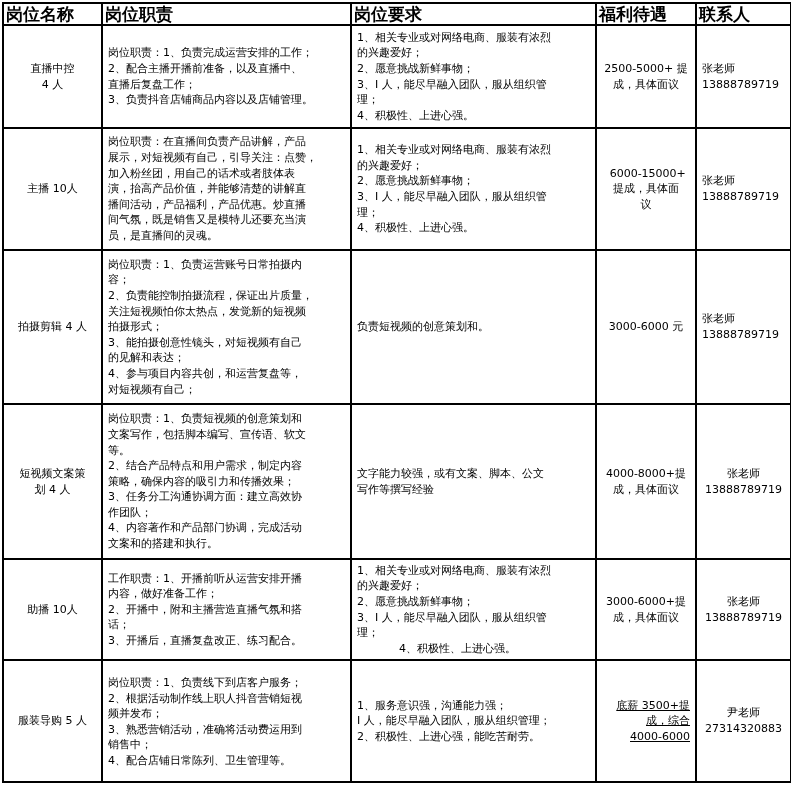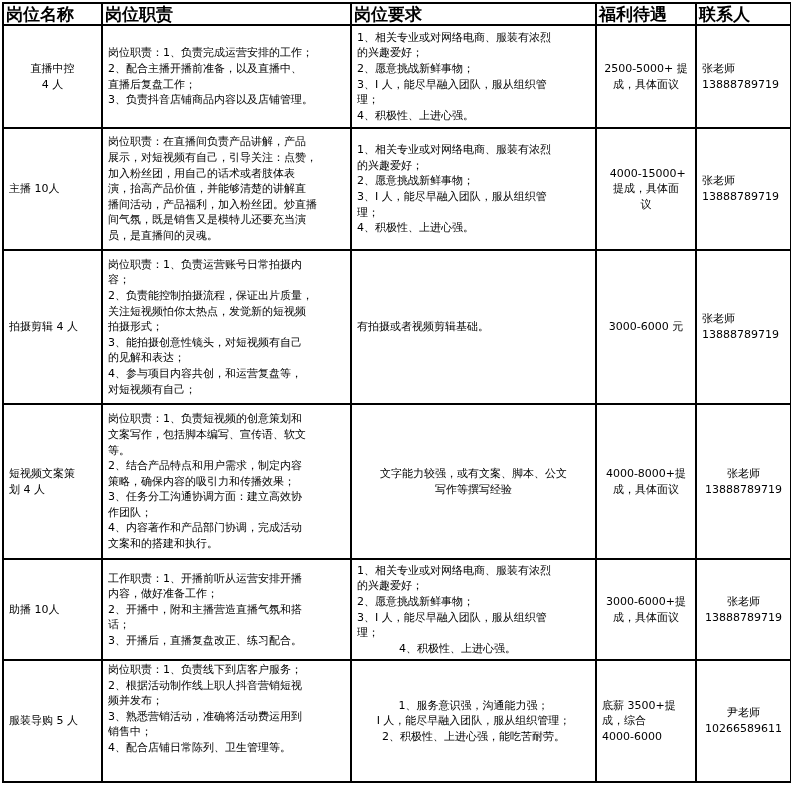--- a/index.html
+++ b/index.html
@@ -21,26 +21,26 @@
   table.jobs th {
     font-family: "DejaVu Serif", "Liberation Serif", serif;
     font-weight:bold;
     font-size:17px;
     line-height:20px;
     text-align:left;
     height:19px;
     padding:0 2px;
   }
   .c-name { text-align:center; }
-  .c-name.left { text-align:left; }
+  .c-name.left { text-align:center; }
   .c-salary { text-align:center; }
-  .c-salary.center { text-align:left; }
+  .c-salary.center { text-align:right;text-decoration:underline; }
   .c-contact { text-align:left; padding-left:10px;margin-left:28px; }
   .c-contact.center { text-align:center; padding-left:5px; }
-  .c-req.center { text-align:center; }
+  .c-req.center { }
   .line { display:block; }
   .indent { padding-left:42px; }
 </style>
 </head>
 <body>
 
 <table class="jobs">
   <colgroup>
     <col style="width:99px">
     <col style="width:249px">
@@ -90,34 +90,34 @@
 
     <tr style="height:122px">
       <td class="c-name left">
         <span class="line">主播 10人</span>
       </td>
       <td>
         <span class="line">岗位职责：在直播间负责产品讲解，产品</span>
         <span class="line">展示，对短视频有自己，引导关注：点赞，</span>
         <span class="line">加入粉丝团，用自己的话术或者肢体表</span>
         <span class="line">演，抬高产品价值，并能够清楚的讲解直</span>
-        <span class="line">播间活动，产品福利，加入粉丝团。炒直播</span>
+        <span class="line">播间活动，产品福利，产品优惠。炒直播</span>
         <span class="line">间气氛，既是销售又是模特儿还要充当演</span>
         <span class="line">员，是直播间的灵魂。</span>
       </td>
       <td>
         <span class="line">1、相关专业或对网络电商、服装有浓烈</span>
         <span class="line">的兴趣爱好；</span>
         <span class="line">2、愿意挑战新鲜事物；</span>
         <span class="line">3、I 人，能尽早融入团队，服从组织管</span>
         <span class="line">理；</span>
         <span class="line">4、积极性、上进心强。</span>
       </td>
       <td class="c-salary">
-        <span class="line" style="white-space:pre"> 4000-15000+</span>
+        <span class="line" style="white-space:pre"> 6000-15000+</span>
         <span class="line">提成，具体面</span>
         <span class="line">议</span>
       </td>
       <td class="c-contact">
         <span class="line">张老师</span>
         <span class="line">13888789719</span>
       </td>
     </tr>
 
     <tr style="height:154px">
@@ -129,21 +129,21 @@
         <span class="line">容；</span>
         <span class="line">2、负责能控制拍摄流程，保证出片质量，</span>
         <span class="line">关注短视频怕你太热点，发觉新的短视频</span>
         <span class="line">拍摄形式；</span>
         <span class="line">3、能拍摄创意性镜头，对短视频有自己</span>
         <span class="line">的见解和表达；</span>
         <span class="line">4、参与项目内容共创，和运营复盘等，</span>
         <span class="line">对短视频有自己；</span>
       </td>
       <td>
-        <span class="line">有拍摄或者视频剪辑基础。</span>
+        <span class="line">负责短视频的创意策划和。</span>
       </td>
       <td class="c-salary">
         <span class="line">3000-6000 元</span>
       </td>
       <td class="c-contact">
         <span class="line">张老师</span>
         <span class="line">13888789719</span>
       </td>
     </tr>
 
@@ -203,37 +203,37 @@
       <td class="c-contact center">
         <span class="line">张老师</span>
         <span class="line">13888789719</span>
       </td>
     </tr>
 
     <tr style="height:122px">
       <td class="c-name left">
         <span class="line">服装导购 5 人</span>
       </td>
-      <td style="vertical-align:top;padding-top:1px">
+      <td style="vertical-align:top;padding-top:14px">
         <span class="line">岗位职责：1、负责线下到店客户服务；</span>
         <span class="line">2、根据活动制作线上职人抖音营销短视</span>
         <span class="line">频并发布；</span>
         <span class="line">3、熟悉营销活动，准确将活动费运用到</span>
         <span class="line">销售中；</span>
         <span class="line">4、配合店铺日常陈列、卫生管理等。</span>
       </td>
       <td class="c-req center">
         <span class="line">1、服务意识强，沟通能力强；</span>
         <span class="line">I 人，能尽早融入团队，服从组织管理；</span>
         <span class="line">2、积极性、上进心强，能吃苦耐劳。</span>
       </td>
       <td class="c-salary center">
         <span class="line">底薪 3500+提</span>
         <span class="line">成，综合</span>
         <span class="line">4000-6000</span>
       </td>
       <td class="c-contact center">
         <span class="line">尹老师</span>
-        <span class="line">10266589611</span>
+        <span class="line">27314320883</span>
       </td>
     </tr>
   </tbody>
 </table>
 
 </body></html>

